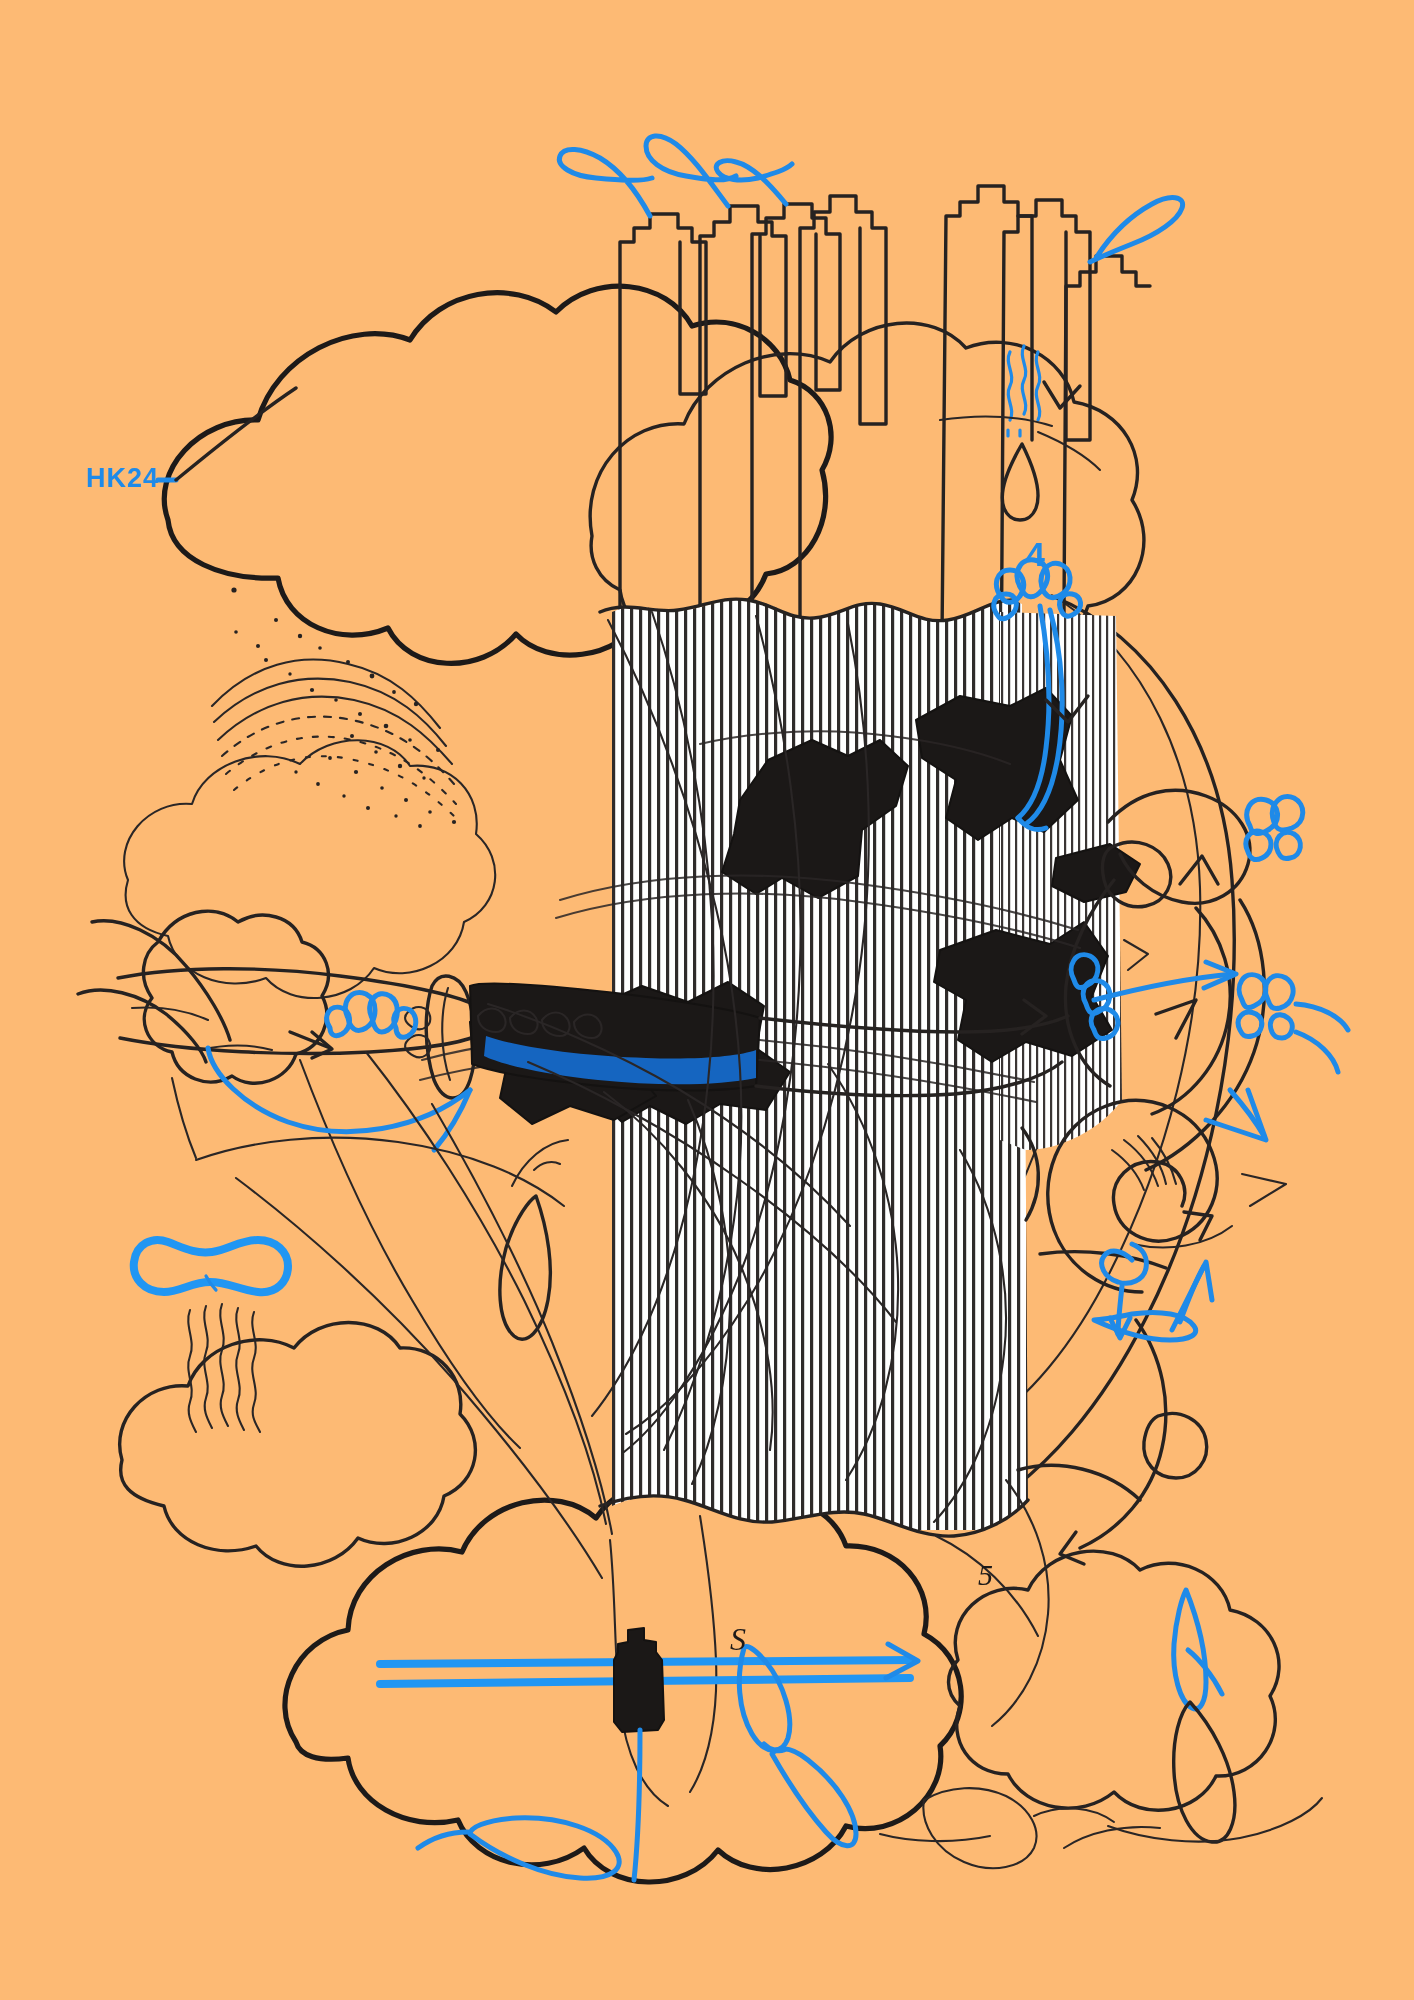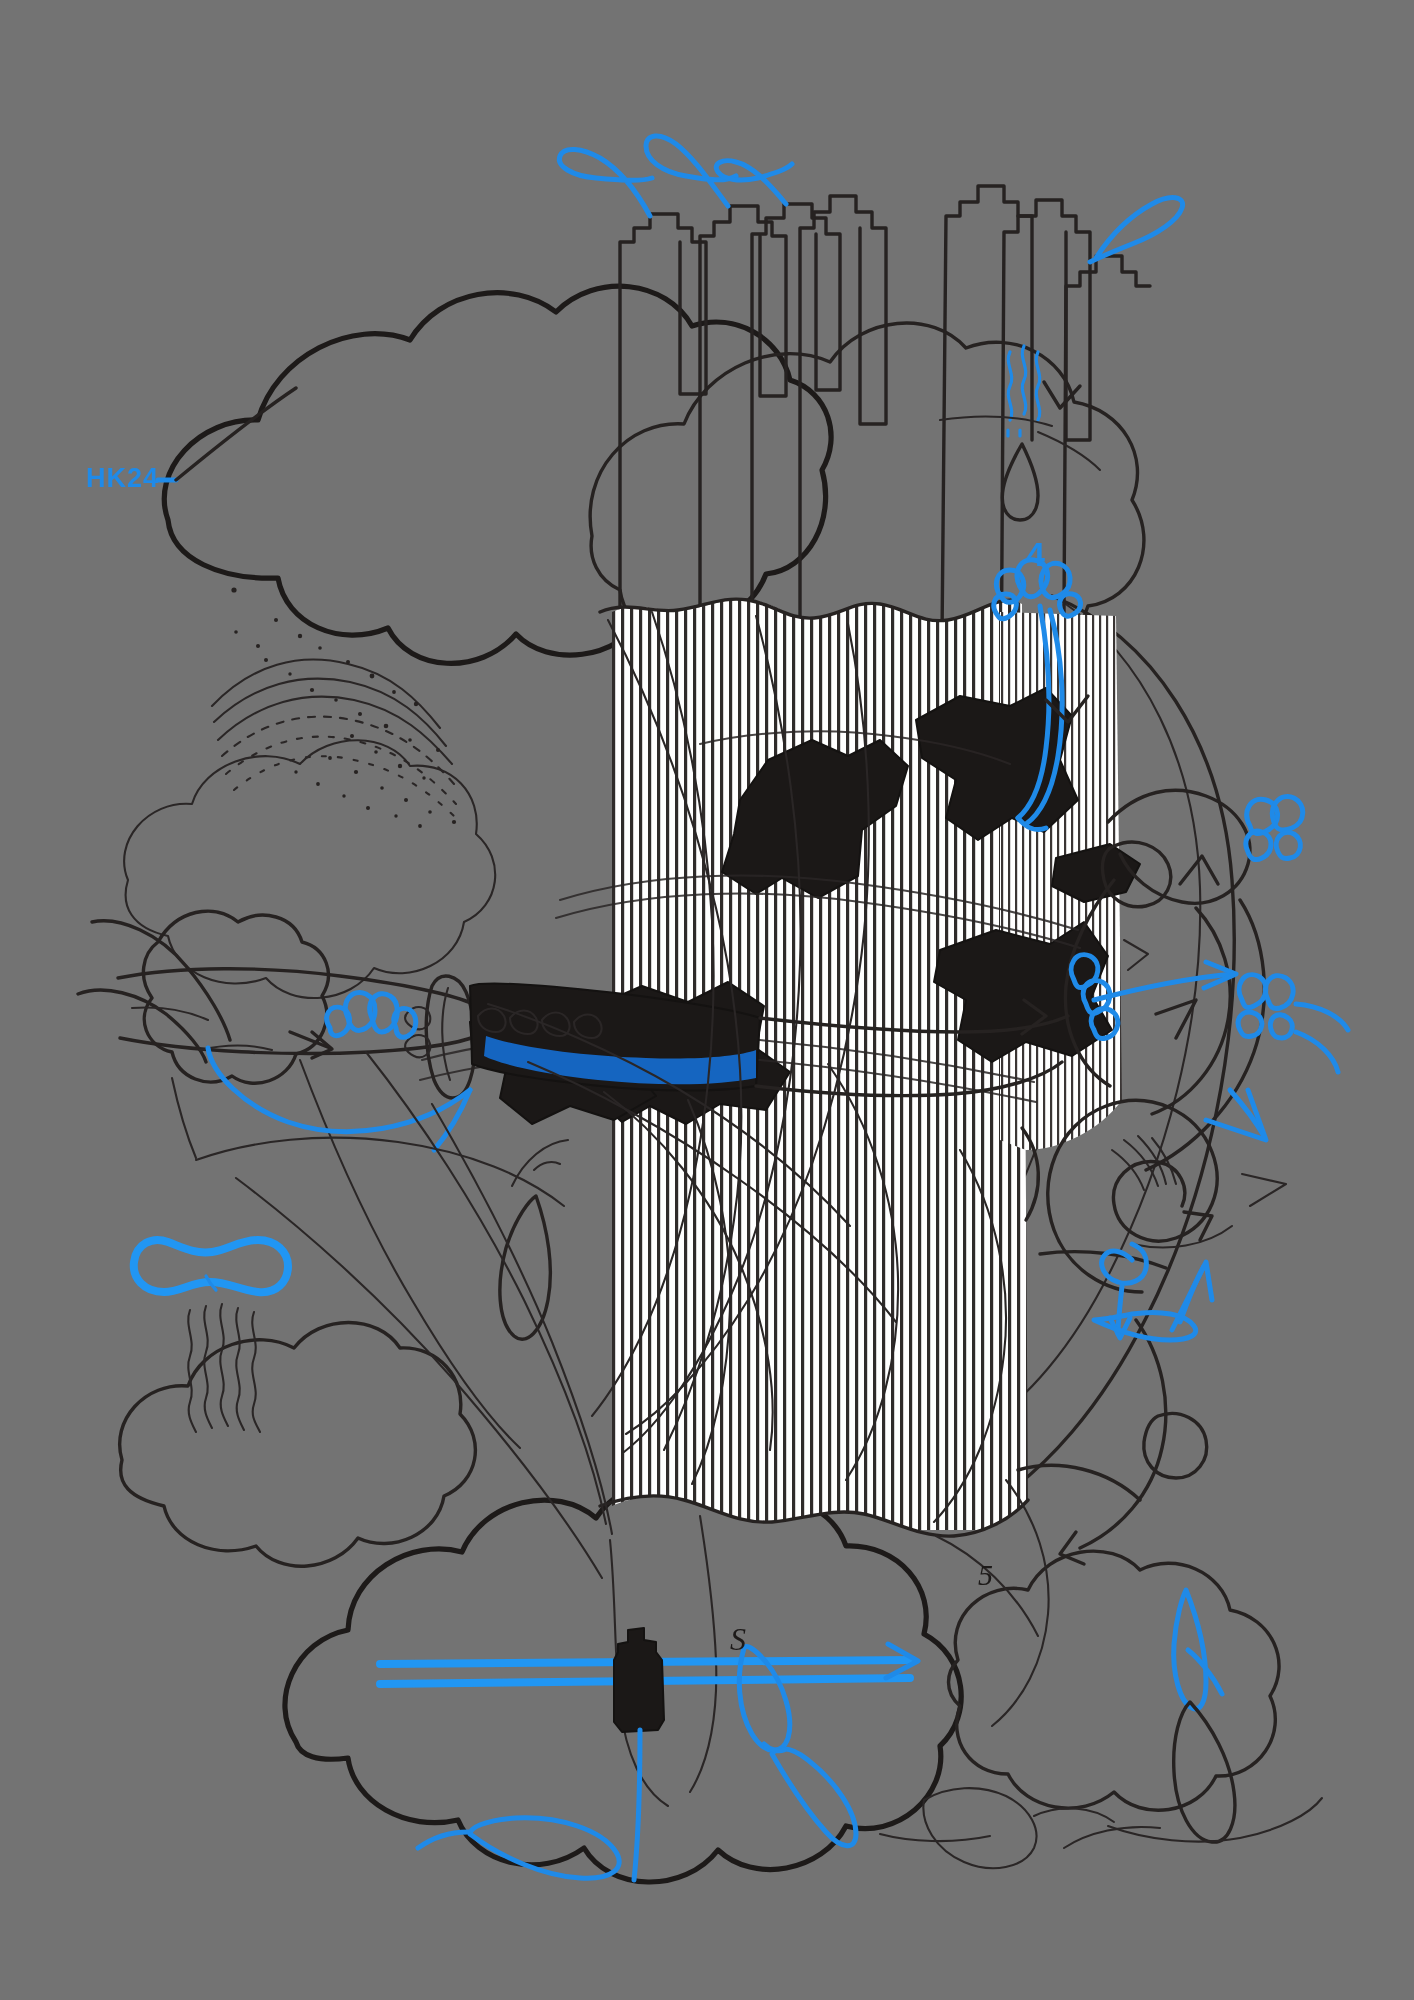--- a/index.html
+++ b/index.html
@@ -1,20 +1,20 @@
 <!DOCTYPE html>
 <html><head>
 <meta charset="utf-8">
 <style>
   html,body{margin:0;padding:0;background:#ffffff;}
   body{font-family:"Liberation Sans",sans-serif;}
   #artboard{
     position:relative;
     width:1414px;height:2000px;
-    background:#737373;
+    background:#fdba74;
     overflow:hidden;
   }
   #artboard svg{position:absolute;top:0;left:0;width:1414px;height:2000px;}
   .ink-thin{fill:none;stroke:#2a2626;stroke-width:2.1;stroke-linecap:round;stroke-linejoin:round;}
   .ink-med{fill:none;stroke:#262221;stroke-width:3.4;stroke-linecap:round;stroke-linejoin:round;}
   .ink-heavy{fill:none;stroke:#1d1a19;stroke-width:5.2;stroke-linecap:round;stroke-linejoin:round;}
   .ink-fill{fill:#1b1817;stroke:#141211;stroke-width:2;stroke-linejoin:round;}
   .blue-thin{fill:none;stroke:#1f8ae8;stroke-width:3.2;stroke-linecap:round;stroke-linejoin:round;}
   .blue-med{fill:none;stroke:#1f8ae8;stroke-width:5;stroke-linecap:round;stroke-linejoin:round;}
   .blue-heavy{fill:none;stroke:#2196f3;stroke-width:8;stroke-linecap:round;stroke-linejoin:round;}

